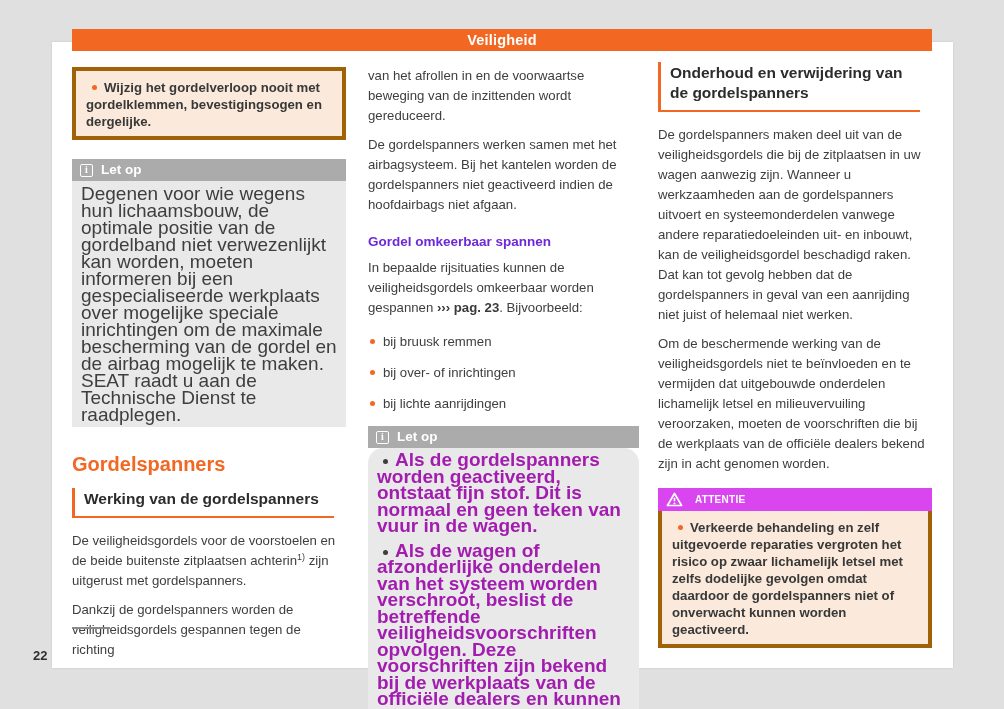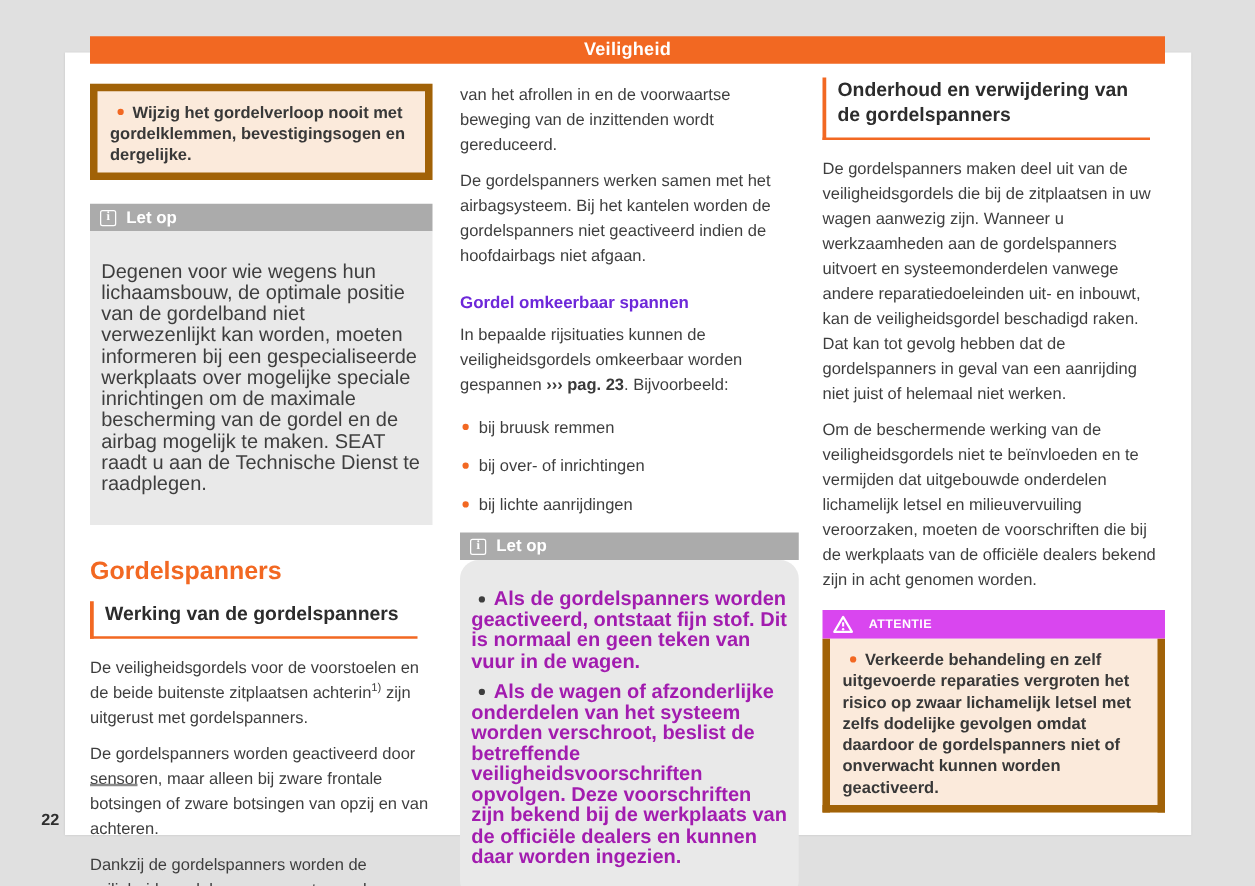--- a/index.html
+++ b/index.html
@@ -33,21 +33,21 @@
   .col { position:absolute; top:20px; font-size:13.2px; line-height:20px; }
   .col1 { left:20px;  width:274px; }
   .col2 { left:316px; width:271px; }
   .col3 { left:606px; width:274px; }
 
   p { margin:0 0 9px 0; }
   sup { font-size:9px; line-height:0; }
 
   
   .cream-box {
-    border:6px solid #a16207; background:#fbeadb;
+    border:4px solid #a16207; background:#fbeadb;
     padding:8px 10px 6px 10px;
     font-weight:bold; color:#383838;
     font-size:13.2px; line-height:17px;
   }
   .cream-box p { margin:0 0 8px 0; }
   .cream-box p:last-child { margin-bottom:0; }
   .dot-orange::before {
     content:""; display:inline-block; width:5px; height:5px; border-radius:50%;
     background:#f26822; margin:0 7px 2px 6px;
   }
@@ -63,22 +63,22 @@
     display:flex; align-items:center; gap:8px; padding:0 8px;
     font-size:13.5px; font-weight:bold;
   }
   .info-icon {
     display:inline-block; box-sizing:border-box; width:13px; height:13px;
     border:1.5px solid #fff; border-radius:2px;
     font-size:10px; line-height:10px; text-align:center; font-weight:bold;
     font-family:"Liberation Serif", serif;
   }
   .note-body {
-    background:#e9e9e9; padding:24px 9px;
-    font-size:16px; line-height:17px;
+    background:#e9e9e9; padding:4px 9px;
+    font-size:19px; line-height:17px;
   }
   .note-body.boldtext { font-weight:bold; color:#a21caf; line-height:16.5px;border-radius:15px; }
   .note-body p { margin:0 0 8px 0; }
   .note-body p:last-child { margin-bottom:0; }
 
   
   .section-title {
     margin:26px 0 13px 0; color:#f26822;
     font-size:20px; font-weight:bold; line-height:22px;
   }
@@ -147,21 +147,20 @@
       </div>
 
       <h1 class="section-title">Gordelspanners</h1>
 
       <h2 class="ruled-heading">
         <span>Werking van de gordelspanners</span>
       </h2>
 
       <p><span>De veiligheidsgordels voor de voorstoelen en de beide buitenste zitplaatsen achterin</span><sup>1)</sup><span> zijn uitgerust met gordelspanners.</span></p>
 
-      <p>De gordelspanners worden geactiveerd door sensoren, maar alleen bij zware frontale botsingen of zware botsingen van opzij en van achteren.</p>
       <p>Dankzij de gordelspanners worden de veiligheidsgordels gespannen tegen de richting</p>
     </div>
 
     <div class="col col2">
       <div class="gap4"></div>
       <p>van het afrollen in en de voorwaartse beweging van de inzittenden wordt gereduceerd.</p>
       <p>De gordelspanners werken samen met het airbagsysteem. Bij het kantelen worden de gordelspanners niet geactiveerd indien de hoofdairbags niet afgaan.</p>
 
       <h3 class="subheading">Gordel omkeerbaar spannen</h3>
 

